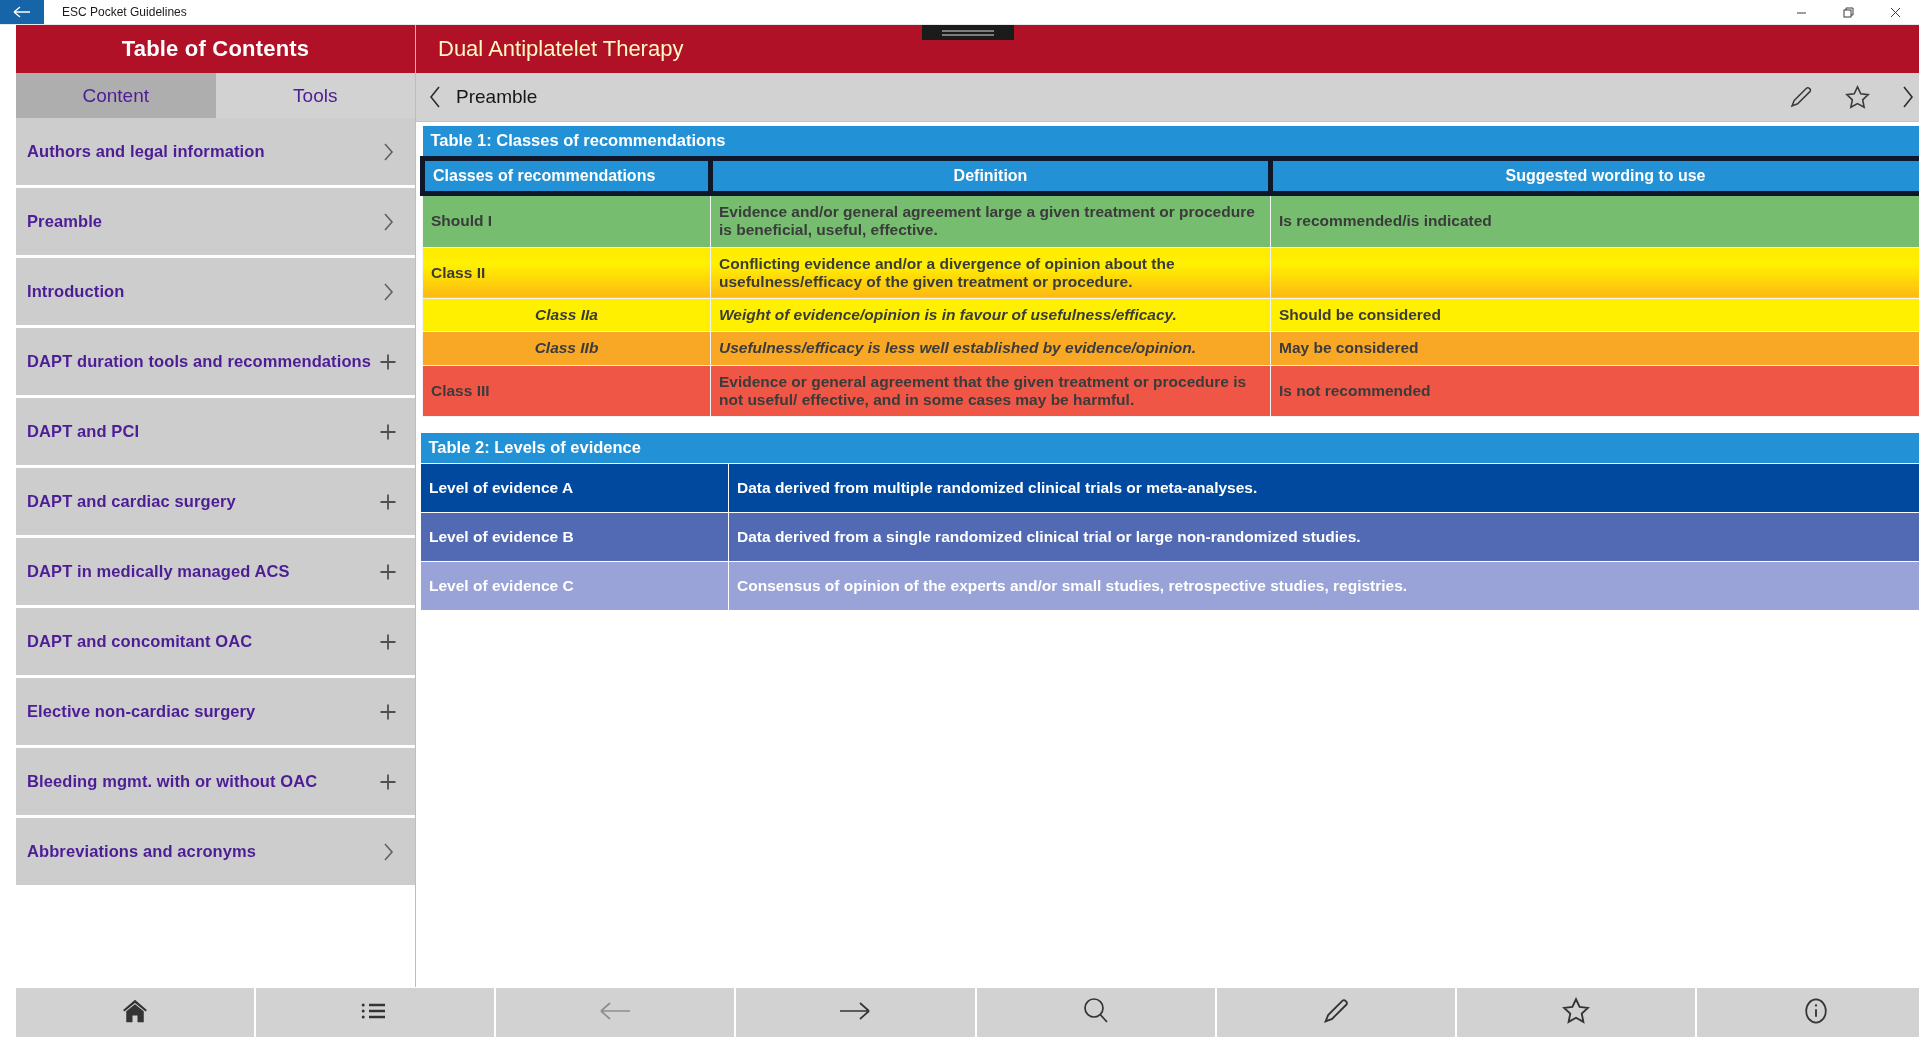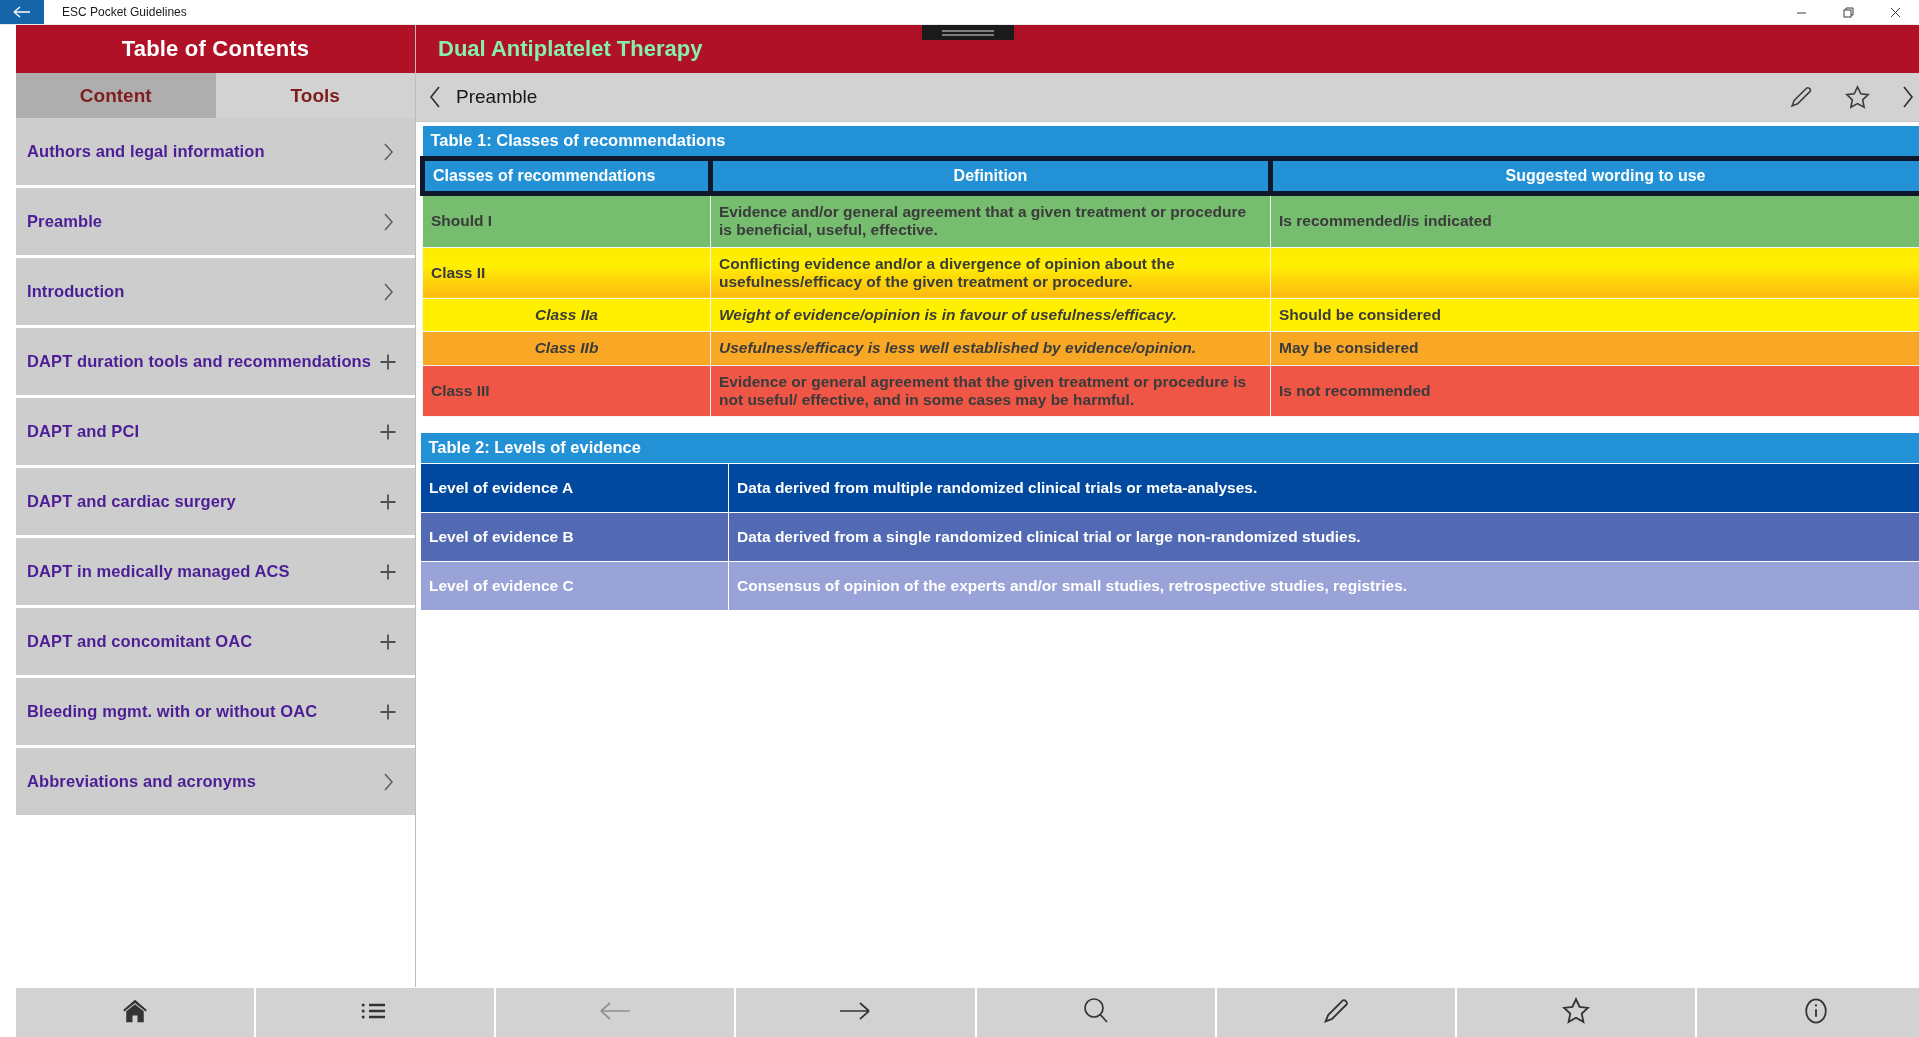--- a/index.html
+++ b/index.html
@@ -54,21 +54,21 @@
     height: 48px; background: #b01126;
     display: flex; align-items: center; justify-content: center;
   }
   .left-header .t {
     color: #ffffff; font-size: 22px; font-weight: bold;
     letter-spacing: .2px;
   }
   .tabs { display: flex; height: 45px; }
   .tab {
     flex: 1; display: flex; align-items: center; justify-content: center;
-    font-size: 19px; color: #7f1d1d; background: #d2d2d2; font-weight: bold;
+    font-size: 19px; color: #4c1d95; background: #d2d2d2;
   }
   .tab.active { background: #aeaeae; }
   .toc-list { flex: 1; overflow: hidden; background: #ffffff; }
   .toc-item {
     height: 67px; background: #cdcdcd;
     margin-bottom: 3px;
     display: flex; align-items: center;
     padding: 0 14px 0 11px;
   }
   .toc-item .label {
@@ -86,21 +86,21 @@
   .rightpanel {
     flex: 1; display: flex; flex-direction: column;
     background: #ffffff; min-width: 0;
   }
   .right-header {
     height: 48px; background: #b01126;
     display: flex; align-items: center;
     padding-left: 22px;
   }
   .right-header .t {
-    color: #86efac; font-size: 22px; font-weight: bold;
+    color: #fef9c3; font-size: 22px; font-weight: normal;
   }
   .crumbbar {
     height: 49px; background: #d2d2d2;
     display: flex; align-items: center;
     padding: 0 20px 0 12px;
     border-bottom: 1px solid #c4c4c4;
   }
   .crumb-left { display: flex; align-items: center; gap: 14px; }
   .crumb-label { font-size: 19px; color: #17171a; }
   .crumb-actions { margin-left: auto; display: flex; align-items: center; gap: 30px; }
@@ -275,20 +275,28 @@
           <div class="toc-item">
             <span class="label">DAPT in medically managed ACS</span>
             <span class="expander">
               <svg width="18" height="18" viewBox="0 0 18 18" fill="none" stroke="#4f4f4f" stroke-width="1.8">
                 <path d="M9 1.5v15M1.5 9h15"></path>
               </svg>
             </span>
           </div>
           <div class="toc-item">
             <span class="label">DAPT and concomitant OAC</span>
+            <span class="expander">
+              <svg width="18" height="18" viewBox="0 0 18 18" fill="none" stroke="#4f4f4f" stroke-width="1.8">
+                <path d="M9 1.5v15M1.5 9h15"></path>
+              </svg>
+            </span>
+          </div>
+          <div class="toc-item">
+            <span class="label">Elective non-cardiac surgery</span>
             <span class="expander">
               <svg width="18" height="18" viewBox="0 0 18 18" fill="none" stroke="#4f4f4f" stroke-width="1.8">
                 <path d="M9 1.5v15M1.5 9h15"></path>
               </svg>
             </span>
           </div>
           <div class="toc-item">
             <span class="label">Bleeding mgmt. with or without OAC</span>
             <span class="expander">
               <svg width="18" height="18" viewBox="0 0 18 18" fill="none" stroke="#4f4f4f" stroke-width="1.8">
@@ -355,21 +363,21 @@
             </tr>
             <tr class="t1-head">
               <td class="c1">Classes of recommendations</td>
               <td class="c2">Definition</td>
               <td class="c3">Suggested wording to use</td>
             </tr>
           </tbody>
           <tbody id="t1-body">
               <tr class="row-i">
                 <td class="cell ">Should I</td>
-                <td class="cell ">Evidence and/or general agreement that a given treatment or procedure is beneficial, useful, effective.</td>
+                <td class="cell ">Evidence and/or general agreement large a given treatment or procedure is beneficial, useful, effective.</td>
                 <td class="cell">Is recommended/is indicated</td>
               </tr>
               <tr class="row-ii">
                 <td class="cell ">Class II</td>
                 <td class="cell ">Conflicting evidence and/or a divergence of opinion about the usefulness/efficacy of the given treatment or procedure.</td>
                 <td class="cell"></td>
               </tr>
               <tr class="row-iia">
                 <td class="cell cls-sub">Class IIa</td>
                 <td class="cell ital">Weight of evidence/opinion is in favour of usefulness/efficacy.</td>

